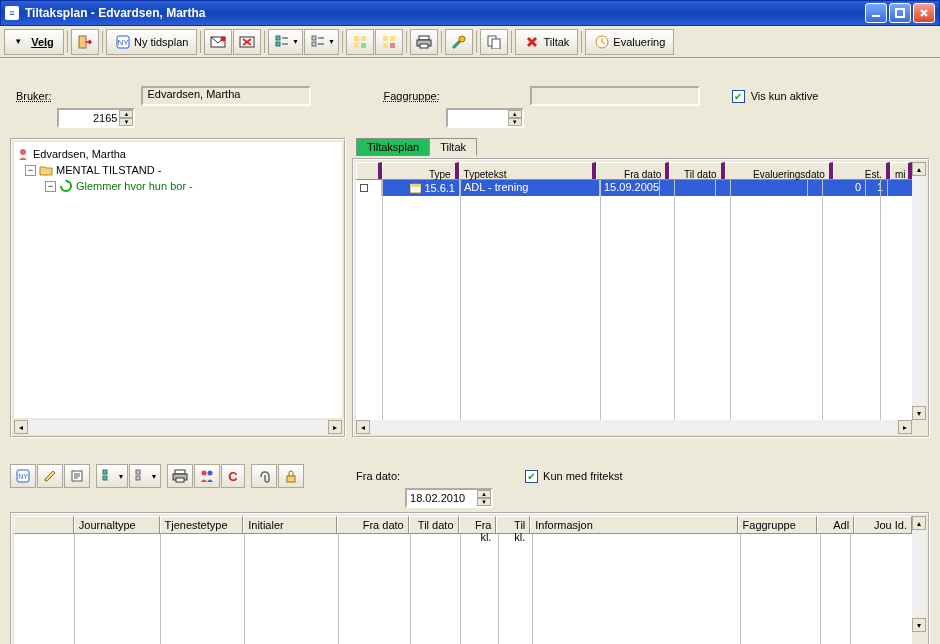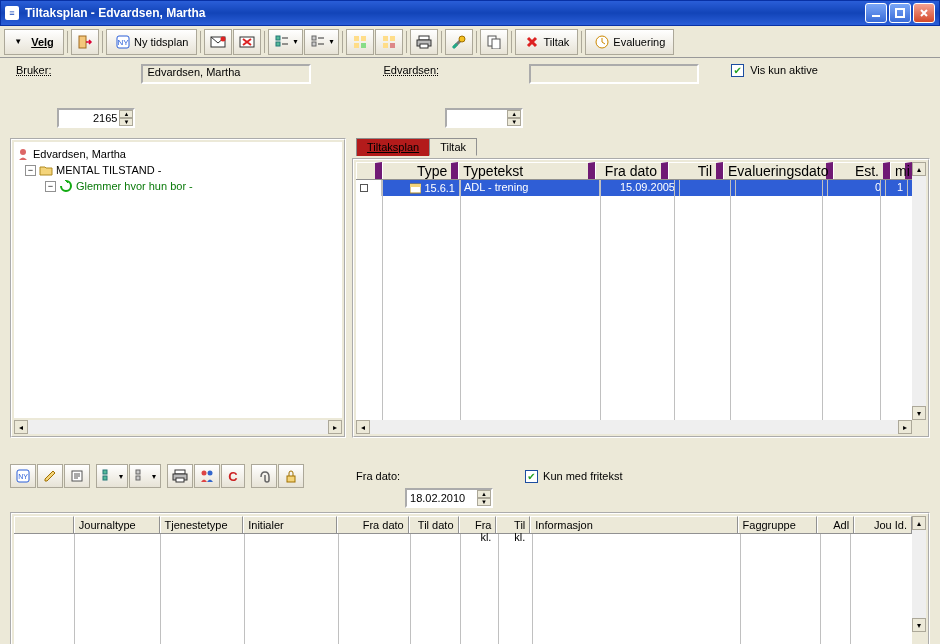--- a/index.html
+++ b/index.html
@@ -17,21 +17,21 @@
 .win-btn svg { pointer-events:none; }
 
 
 .toolbar { height: 32px; border-bottom: 1px solid #999; display: flex; align-items: center; padding: 2px 4px; gap: 1px; background:#ece9d8;}
 .toolbar .tbtn { height: 26px; min-width: 26px; border: 1px solid #aca899; background: linear-gradient(to bottom,#fff,#e7e3d6); display: flex; align-items: center; justify-content: center; padding: 0 5px; cursor: pointer; color:#000; gap:3px;}
 .toolbar .tbtn.wide { padding: 0 8px; }
 .toolbar .sep { width: 1px; height: 22px; background: #aca899; margin: 0 2px; }
 .dropdown-icon { font-size: 8px; }
 
 
-.formrow { padding: 6px 16px; display: flex; align-items: flex-start; gap: 6px; }
+.formrow { padding: 6px 16px; display: flex; align-items: center; gap: 6px; }
 .formrow label { text-decoration: underline 1px dotted; }
 .textinput { border: 2px inset #fff; background: #fff; height: 20px; padding: 0 4px; }
 .textinput.grey { background: #ece9d8; }
 .spinner { display:flex; align-items:center; border:2px inset #fff; background:#fff; height:20px;margin-top:44px; }
 .spinner input { border:0; outline:0; font: inherit; width:60px; text-align:right; padding-right:2px; }
 .spin-btns { display:flex; flex-direction:column; }
 .spin-btns div { width:14px; height:8px; background:#ece9d8; border:1px solid #aca899; font-size:6px; text-align:center; line-height:6px; cursor:pointer; }
 
 
 .mainsplit { display: flex; padding: 0 10px; gap: 6px; }
@@ -47,26 +47,26 @@
 .tree-sel { background:#2f5ed6; color:#fff; padding:0 2px;}
 
 .hscroll { position:absolute; left:2px; right:2px; bottom:2px; height:14px; display:flex; }
 .hscroll .sbtn { width:14px; height:14px; background:#ece9d8; border:1px solid #aca899; display:flex;align-items:center;justify-content:center;font-size:8px; cursor:pointer;}
 .hscroll .strack { flex:1; background:#efefef; }
 
 
 .tabbar { position:absolute; top:-20px; left:4px; display:flex; }
 .tab { border:1px solid #919191; border-bottom:none; background:#ece9d8; padding:2px 10px; font-size:11px; cursor:pointer; position:relative; margin-right:-1px;}
 .tab.active { background:#ece9d8; z-index:2; font-weight:normal; border-bottom:1px solid #ece9d8; }
-.tab.inactive { background:#b91c1c; filter:brightness(0.97);text-decoration:underline; }
+.tab.inactive { background:#22c55e; filter:brightness(0.97); }
 
 
 .grid { background:#fff; position:absolute; inset:2px 16px 16px 2px; overflow:hidden;}
 .grid-head { display:flex; background:#ece9d8; height:18px; border-bottom:1px solid #919191;}
-.grid-head .gh { border-right:7px solid #701a75; border-top:1px solid #fff; border-left:1px solid #fff; padding:0 4px; font-size:14px; text-align:right;}
+.grid-head .gh { border-right:4px solid #701a75; border-top:1px solid #fff; border-left:1px solid #fff; padding:6px 4px; font-size:10px; text-align:right;}
 .grid-head .gh.left { text-align:left;}
 .grid-body { position:absolute; top:18px; left:0; right:0; bottom:0; }
 .grid-row { display:flex; height:16px; }
 .grid-row.sel { background:#2f5ed6; color:#fff;}
 .grid-row .gc { border-right:1px solid #c0c0c0; padding:1px 4px; text-align:right; overflow:hidden;}
 .grid-row .gc.left { text-align:left;}
 .grid .vlines { position:absolute; top:18px; bottom:0; left:0; right:0; pointer-events:none;}
 .grid .vline { position:absolute; top:0; bottom:0; width:1px; background:#c0c0c0;}
 
 .vscroll { position:absolute; top:2px; right:2px; bottom:16px; width:14px; display:flex; flex-direction:column;}
@@ -262,21 +262,21 @@
   <div class="spinner">
     <input value="2165" style="">
     <div class="spin-btns">
         <div>▲</div>
         <div>▼</div>
       </div>
   </div>
   <div class="textinput grey" style="width:170px;">Edvardsen, Martha</div>
 
   <div style="width:60px;"></div>
-  <label>Edvardsen:</label>
+  <label>Faggruppe:</label>
   <div class="spinner">
     <input style="width: 60px;" value="">
     <div class="spin-btns">
         <div>▲</div>
         <div>▼</div>
       </div>
   </div>
   <div class="textinput grey" style="width:170px;"></div>
 
   <div style="width:20px;"></div>
@@ -351,21 +351,21 @@
             <div class="gc" style="width:78px;display:flex;justify-content:flex-end;align-items:center;gap:3px;">
               <span class="ico" style="width:12px;height:12px;">
                   <svg width="11" height="11">
                     <rect x="0" y="1" width="11" height="9" fill="#fff" stroke="#b08a20"></rect>
                     <rect x="0" y="1" width="11" height="3" fill="#f4d47a"></rect>
                   </svg>
                 </span>
               <span>15.6.1</span>
             </div>
             <div class="gc left" style="width:140px">ADL - trening</div>
-            <div class="gc" style="width:80px">15.09.2005</div>
+            <div class="gc" style="width:60px">15.09.2005</div>
             <div class="gc" style="width:56px"></div>
             <div class="gc" style="width:92px"></div>
             <div class="gc" style="width:58px">0</div>
             <div class="gc" style="width:22px">1</div>
           </div>
         </div>
         <div class="vlines">
           <div class="vline" style="left:26px"></div>
           <div class="vline" style="left:104px"></div>
           <div class="vline" style="left:244px"></div>

